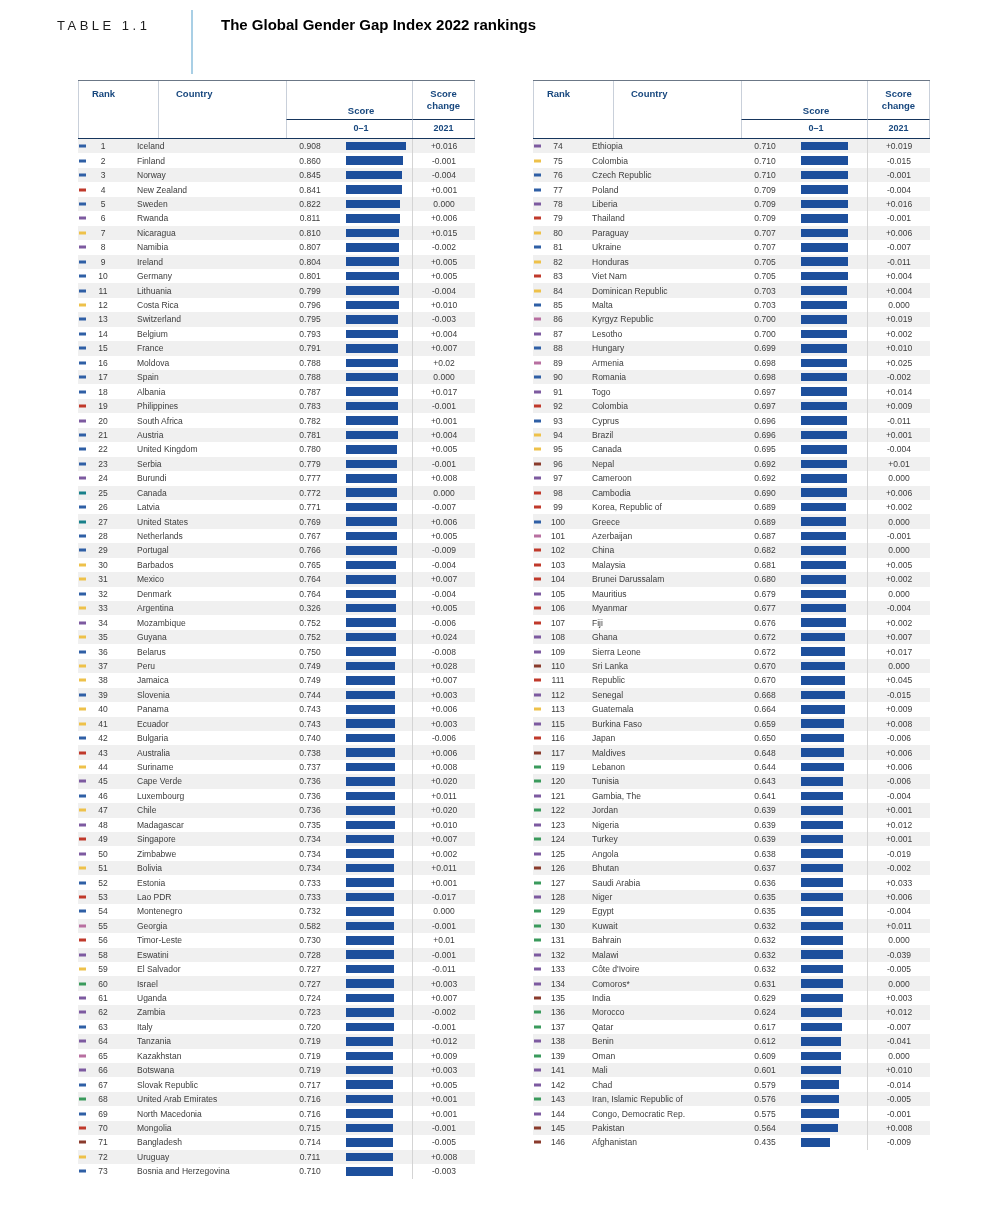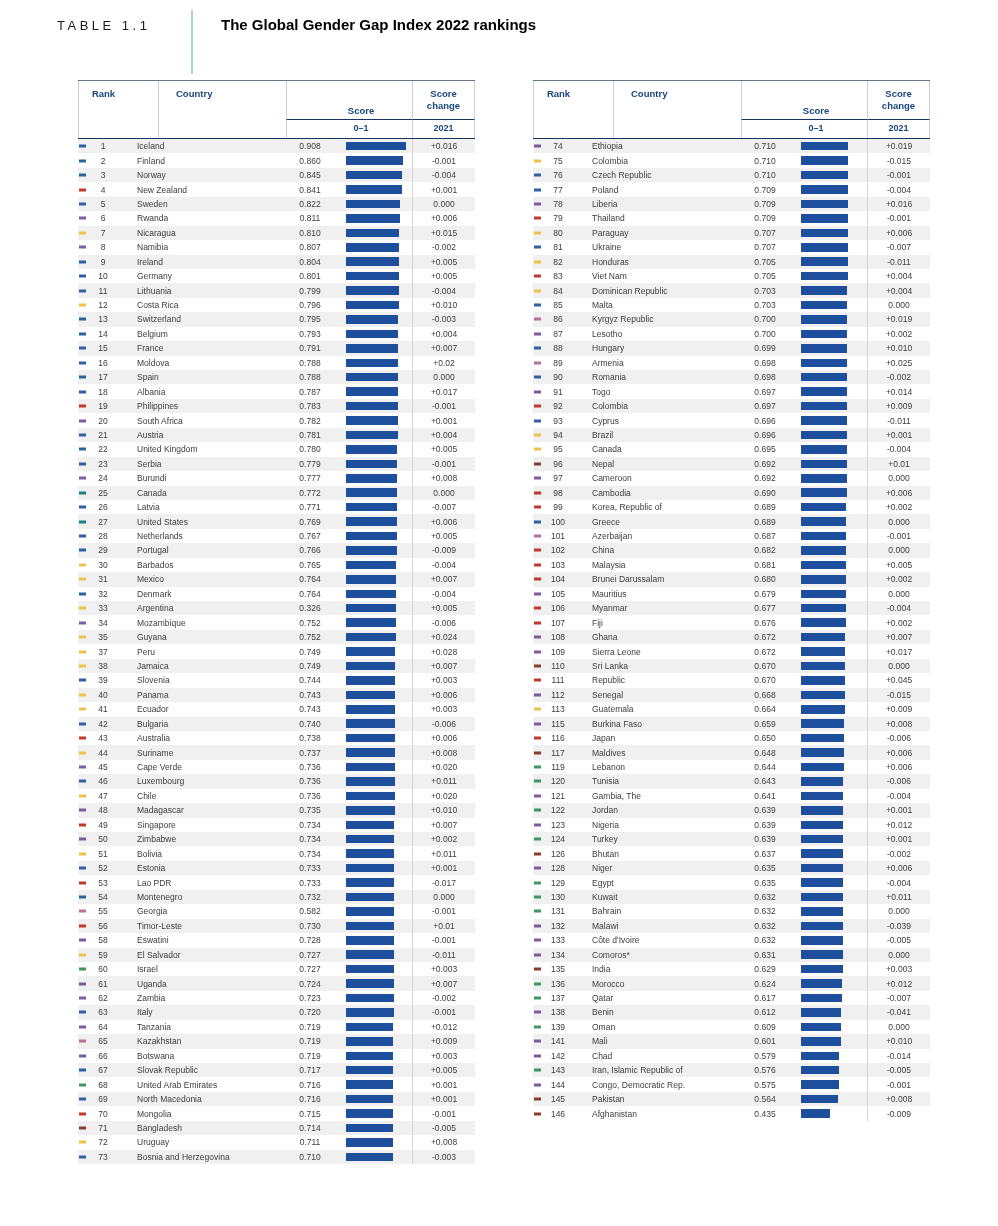--- a/index.html
+++ b/index.html
@@ -406,20 +406,29 @@
       <div class="tr">
         <div class="td rank"><span class="mark" style="background:#eec14a"></span>35</div>
         <div class="td country">Guyana</div>
         <div class="td score">0.752</div>
         <div class="td barcell">
           <span class="bar" style="width:75.2%;background:#1d4f9c"></span>
         </div>
         <div class="td change">+0.024</div>
       </div>
       <div class="tr">
+        <div class="td rank"><span class="mark" style="background:#2f5fa5"></span>36</div>
+        <div class="td country">Belarus</div>
+        <div class="td score">0.750</div>
+        <div class="td barcell">
+          <span class="bar" style="width:75.0%;background:#1d4f9c"></span>
+        </div>
+        <div class="td change">-0.008</div>
+      </div>
+      <div class="tr">
         <div class="td rank"><span class="mark" style="background:#eec14a"></span>37</div>
         <div class="td country">Peru</div>
         <div class="td score">0.749</div>
         <div class="td barcell">
           <span class="bar" style="width:74.9%;background:#1d4f9c"></span>
         </div>
         <div class="td change">+0.028</div>
       </div>
       <div class="tr">
         <div class="td rank"><span class="mark" style="background:#eec14a"></span>38</div>
@@ -1190,27 +1199,45 @@
       <div class="tr">
         <div class="td rank"><span class="mark" style="background:#3a9a5c"></span>124</div>
         <div class="td country">Turkey</div>
         <div class="td score">0.639</div>
         <div class="td barcell">
           <span class="bar" style="width:63.9%;background:#1d4f9c"></span>
         </div>
         <div class="td change">+0.001</div>
       </div>
       <div class="tr">
+        <div class="td rank"><span class="mark" style="background:#7d5aa0"></span>125</div>
+        <div class="td country">Angola</div>
+        <div class="td score">0.638</div>
+        <div class="td barcell">
+          <span class="bar" style="width:63.8%;background:#1d4f9c"></span>
+        </div>
+        <div class="td change">-0.019</div>
+      </div>
+      <div class="tr">
         <div class="td rank"><span class="mark" style="background:#8a3b2c"></span>126</div>
         <div class="td country">Bhutan</div>
         <div class="td score">0.637</div>
         <div class="td barcell">
           <span class="bar" style="width:63.7%;background:#1d4f9c"></span>
         </div>
         <div class="td change">-0.002</div>
+      </div>
+      <div class="tr">
+        <div class="td rank"><span class="mark" style="background:#3a9a5c"></span>127</div>
+        <div class="td country">Saudi Arabia</div>
+        <div class="td score">0.636</div>
+        <div class="td barcell">
+          <span class="bar" style="width:63.6%;background:#1d4f9c"></span>
+        </div>
+        <div class="td change">+0.033</div>
       </div>
       <div class="tr">
         <div class="td rank"><span class="mark" style="background:#7d5aa0"></span>128</div>
         <div class="td country">Niger</div>
         <div class="td score">0.635</div>
         <div class="td barcell">
           <span class="bar" style="width:63.5%;background:#1d4f9c"></span>
         </div>
         <div class="td change">+0.006</div>
       </div>

